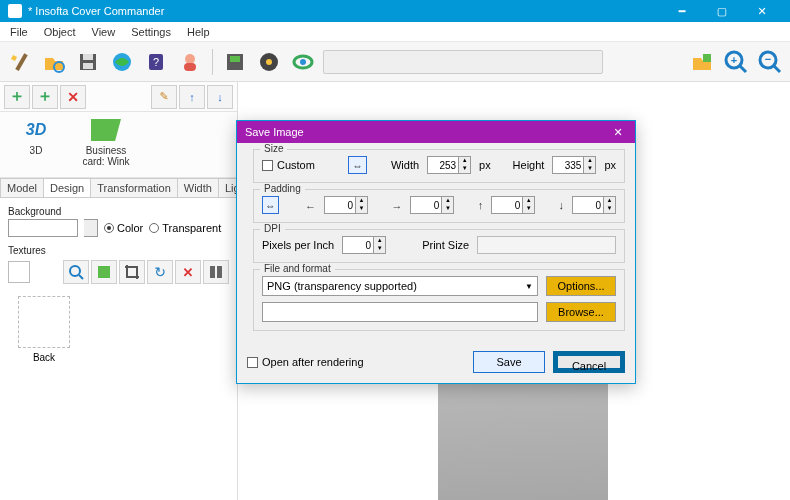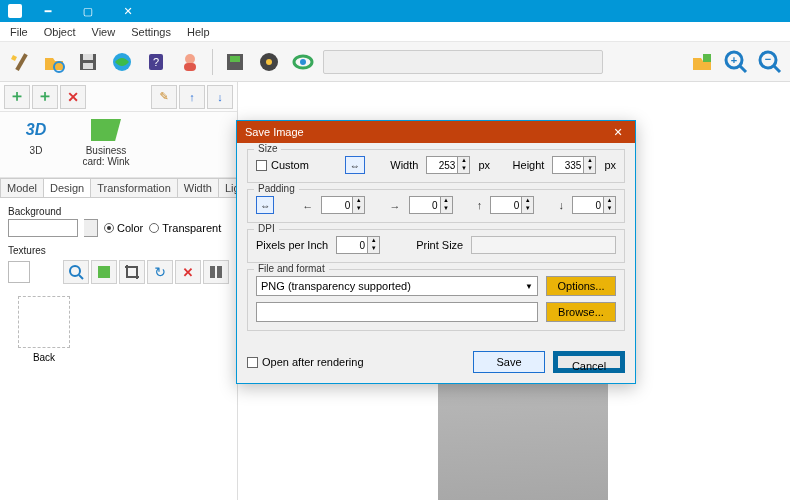--- a/index.html
+++ b/index.html
@@ -44,23 +44,23 @@
 .texitem { width: 60px; text-align:center; }
 .texitem .tth { width: 52px; height: 52px; border:1px solid #7aa7d8; background:#d9ecff; margin: 0 auto 4px; display:flex;align-items:center;justify-content:center;}
 .texitem.blank .tth { border:1px dashed #bbb; background:#fff; }
 .texitem .tlab { font-size:10px; }
 
 .canvas { flex:1; background:#fff; position:relative; }
 .canvas .model { position:absolute; left: 200px; top: 240px; width: 170px; height: 190px; background: linear-gradient(#bfbfbf,#a6a6a6); transform: skewY(-3deg); border-radius:4px; }
 
 
 .dialog { position: absolute; left: 236px; top: 120px; width: 400px; background: #f0f0f0; border: 1px solid #0297d7; box-shadow: 0 4px 16px rgba(0,0,0,.25); z-index: 50; }
-.dlg-title { background: #c2410c; color:#fff; height: 22px; display:flex; align-items:center; padding: 0 8px; }
+.dlg-title { background: #a21caf; color:#fff; height: 22px; display:flex; align-items:center; padding: 0 8px; }
 .dlg-title .x { margin-left:auto; width:18px; text-align:center; }
-.dlg-body { padding: 6px 10px 10px; }
+.dlg-body { padding: 6px 10px 10px; margin-left: 6px; }
 .fieldset { border:1px solid #d0d0d0; padding: 6px 8px 8px; margin-bottom: 6px; position:relative; }
 .fieldset .legend { position:absolute; top:-7px; left:6px; background:#f0f0f0; padding: 0 4px; font-size:10px; color:#333; }
 .frow { display:flex; align-items:center; gap:8px; }
 .chk { display:flex; align-items:center; gap:4px; }
 .chk .box { width:11px; height:11px; border:1px solid #666; background:#fff; }
 .linkbtn { width: 30px; height: 18px; border:1px solid #2a6fd6; background:#e7f1ff; display:inline-flex; align-items:center; justify-content:center; font-size:10px;}
 .num { display:inline-flex; align-items:center; }
 .num input { width: 32px; height:18px; border:1px solid #999; text-align:right; padding:0 2px; font-size:10px; }
 .num .spin { width:12px; height:18px; border:1px solid #999; border-left:none; background:#eee; display:flex; flex-direction:column; }
 .num .spin div { flex:1; font-size:6px; text-align:center; line-height:1; }
@@ -73,20 +73,21 @@
 .dlg-footer .pb { width:72px; height:22px; border:5px solid #0369a1; background:#e9e9e9; text-align:center; line-height:20px; }
 .dlg-footer .pb.primary { border:1px solid #1a6fd0; background:#e4f0ff; }
 
 svg { display:block; }
 </style>
 </head>
 <body>
 
 <div class="titlebar">
   <div class="t-icon"></div>
+  <div class="title">* Insofta Cover Commander</div>
   <div class="winbtn">━</div>
   <div class="winbtn">▢</div>
   <div class="winbtn">✕</div>
 </div>
 
 <div class="menubar">
   <div class="mi">File</div>
   <div class="mi">Object</div>
   <div class="mi">View</div>
   <div class="mi">Settings</div>

